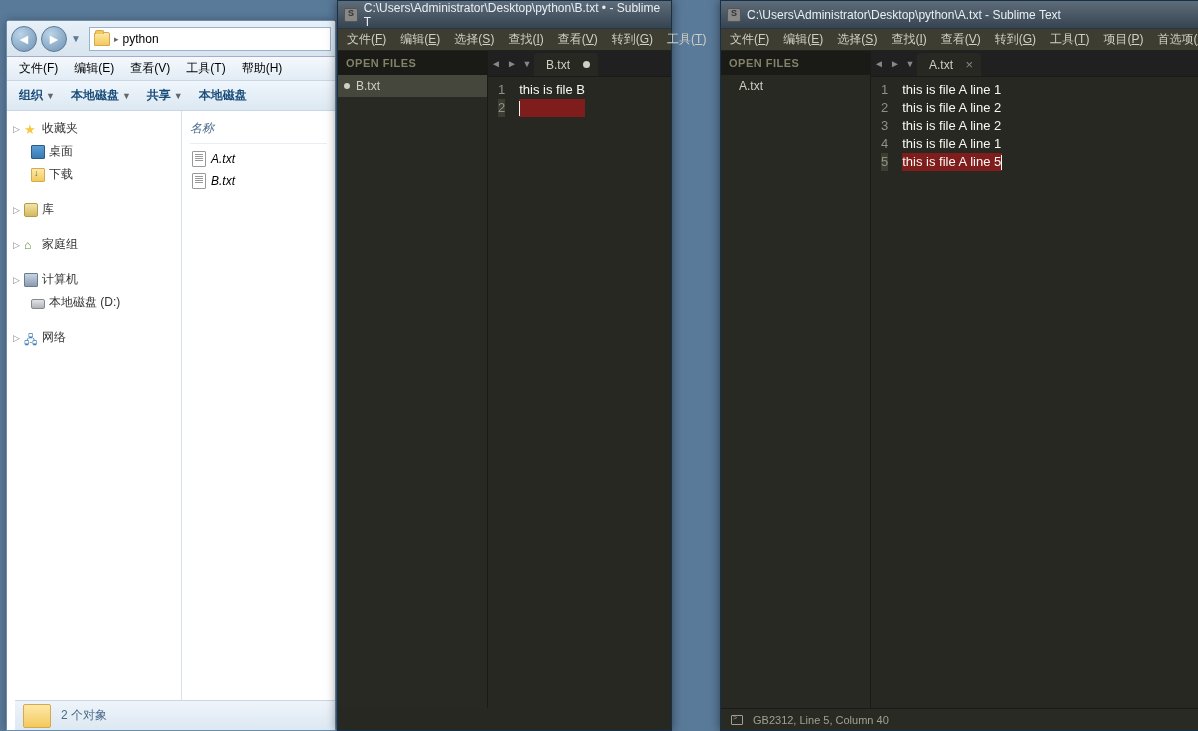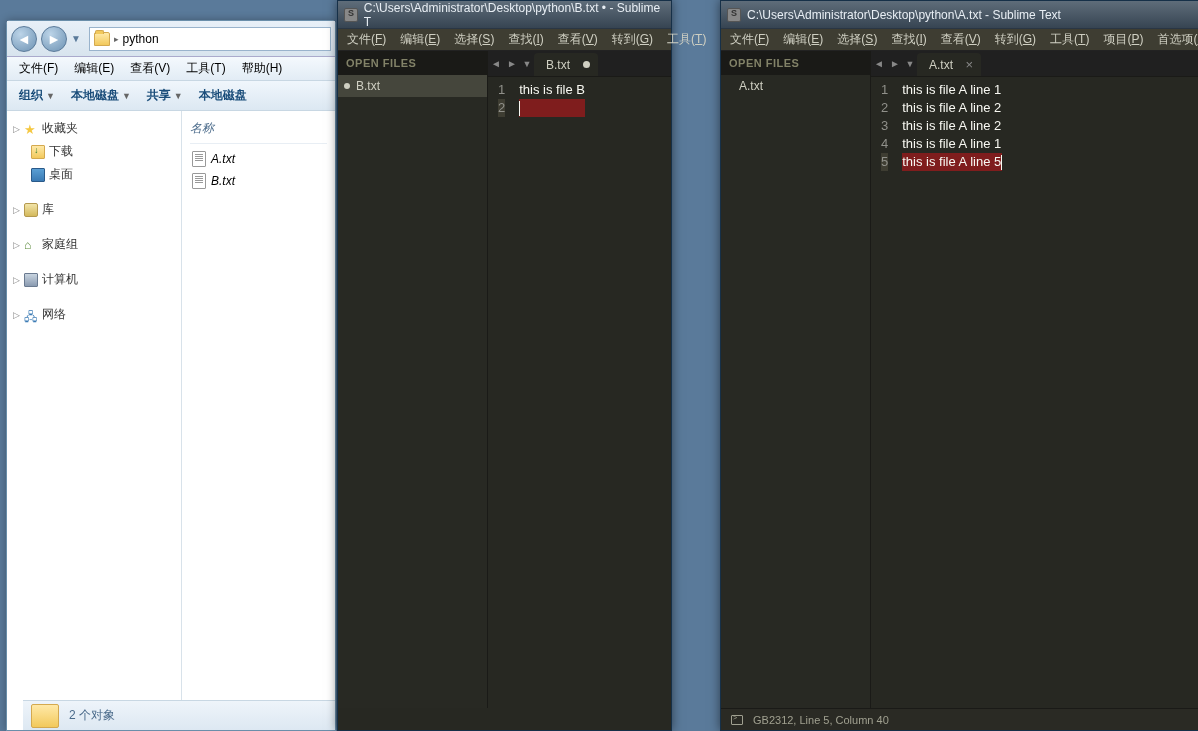--- a/index.html
+++ b/index.html
@@ -58,21 +58,21 @@
 .home-ico{width:14px;height:14px;color:#5a8a3a;font-size:12px;}
 .pc-ico{width:14px;height:14px;background:linear-gradient(#c8d4e0,#8a9ab0);border:1px solid #6a7a90;border-radius:1px;}
 .disk-ico{width:14px;height:10px;background:linear-gradient(#e0e4e8,#b0b4b8);border:1px solid #888;border-radius:2px;margin-top:2px;}
 .net-ico{width:14px;height:14px;color:#3a7ab4;font-size:12px;}
 .exp-files { flex:1; padding:6px 8px; font-size:12px;font-style:italic; }
 .col-h { color:#4a6a8a; padding:3px 0 6px; border-bottom:1px solid #e8eef4; margin-bottom:4px; }
 .file-row { display:flex;align-items:center;gap:5px;padding:3px 2px; }
 .txt-ico{width:14px;height:16px;background:#fff;border:1px solid #999;border-radius:1px;position:relative;}
 .txt-ico::before{content:"";position:absolute;top:2px;left:2px;right:2px;height:1px;background:#999;box-shadow:0 2px #999,0 4px #999,0 6px #999;}
 .exp-status {
-  position:absolute; bottom:0; left:16px; right:0; height:30px;
+  position:absolute; bottom:0; left:8px; right:0; height:30px;
   background:linear-gradient(#eef4fa,#dde8f2); border-top:1px solid #c8d7e3;
   display:flex;align-items:center;padding:0 8px;gap:10px;font-size:12px;color:#4a6a8a;
 }
 .big-folder{width:28px;height:24px;background:linear-gradient(#ffe9a8,#f2c95c);border:1px solid #d4a94f;border-radius:2px;}
 
 
 .sublime {
   position:absolute; background:#272822; border:1px solid #163048;
   box-shadow:0 0 10px rgba(0,0,0,.5);
 }
@@ -178,47 +178,51 @@
   </div>
   <div class="exp-body">
     <div class="exp-tree">
       <div class="tree-grp">
         <div class="tree-h">
             <span class="tri">▷</span>
             <span class="star-ico">★</span>
             <span>收藏夹</span>
           </div>
         <div class="tree-i">
+            <span class="desk-ico"></span>
+            <span>桌面</span>
+          </div>
+        <div class="tree-i">
             <span class="dl-ico"></span>
             <span>下载</span>
           </div>
-        <div class="tree-i">
-            <span class="desk-ico"></span>
-            <span>桌面</span>
-          </div>
       </div>
       <div class="tree-grp">
         <div class="tree-h">
             <span class="tri">▷</span>
             <span class="lib-ico"></span>
             <span>库</span>
           </div>
       </div>
       <div class="tree-grp">
         <div class="tree-h">
             <span class="tri">▷</span>
             <span class="home-ico">⌂</span>
             <span>家庭组</span>
           </div>
       </div>
       <div class="tree-grp">
         <div class="tree-h">
             <span class="tri">▷</span>
             <span class="pc-ico"></span>
             <span>计算机</span>
+          </div>
+        <div class="tree-i">
+            <span class="disk-ico"></span>
+            <span>本地磁盘 (D:)</span>
           </div>
       </div>
       <div class="tree-grp">
         <div class="tree-h">
             <span class="tri">▷</span>
             <span class="net-ico">🖧</span>
             <span>网络</span>
           </div>
       </div>
     </div>

